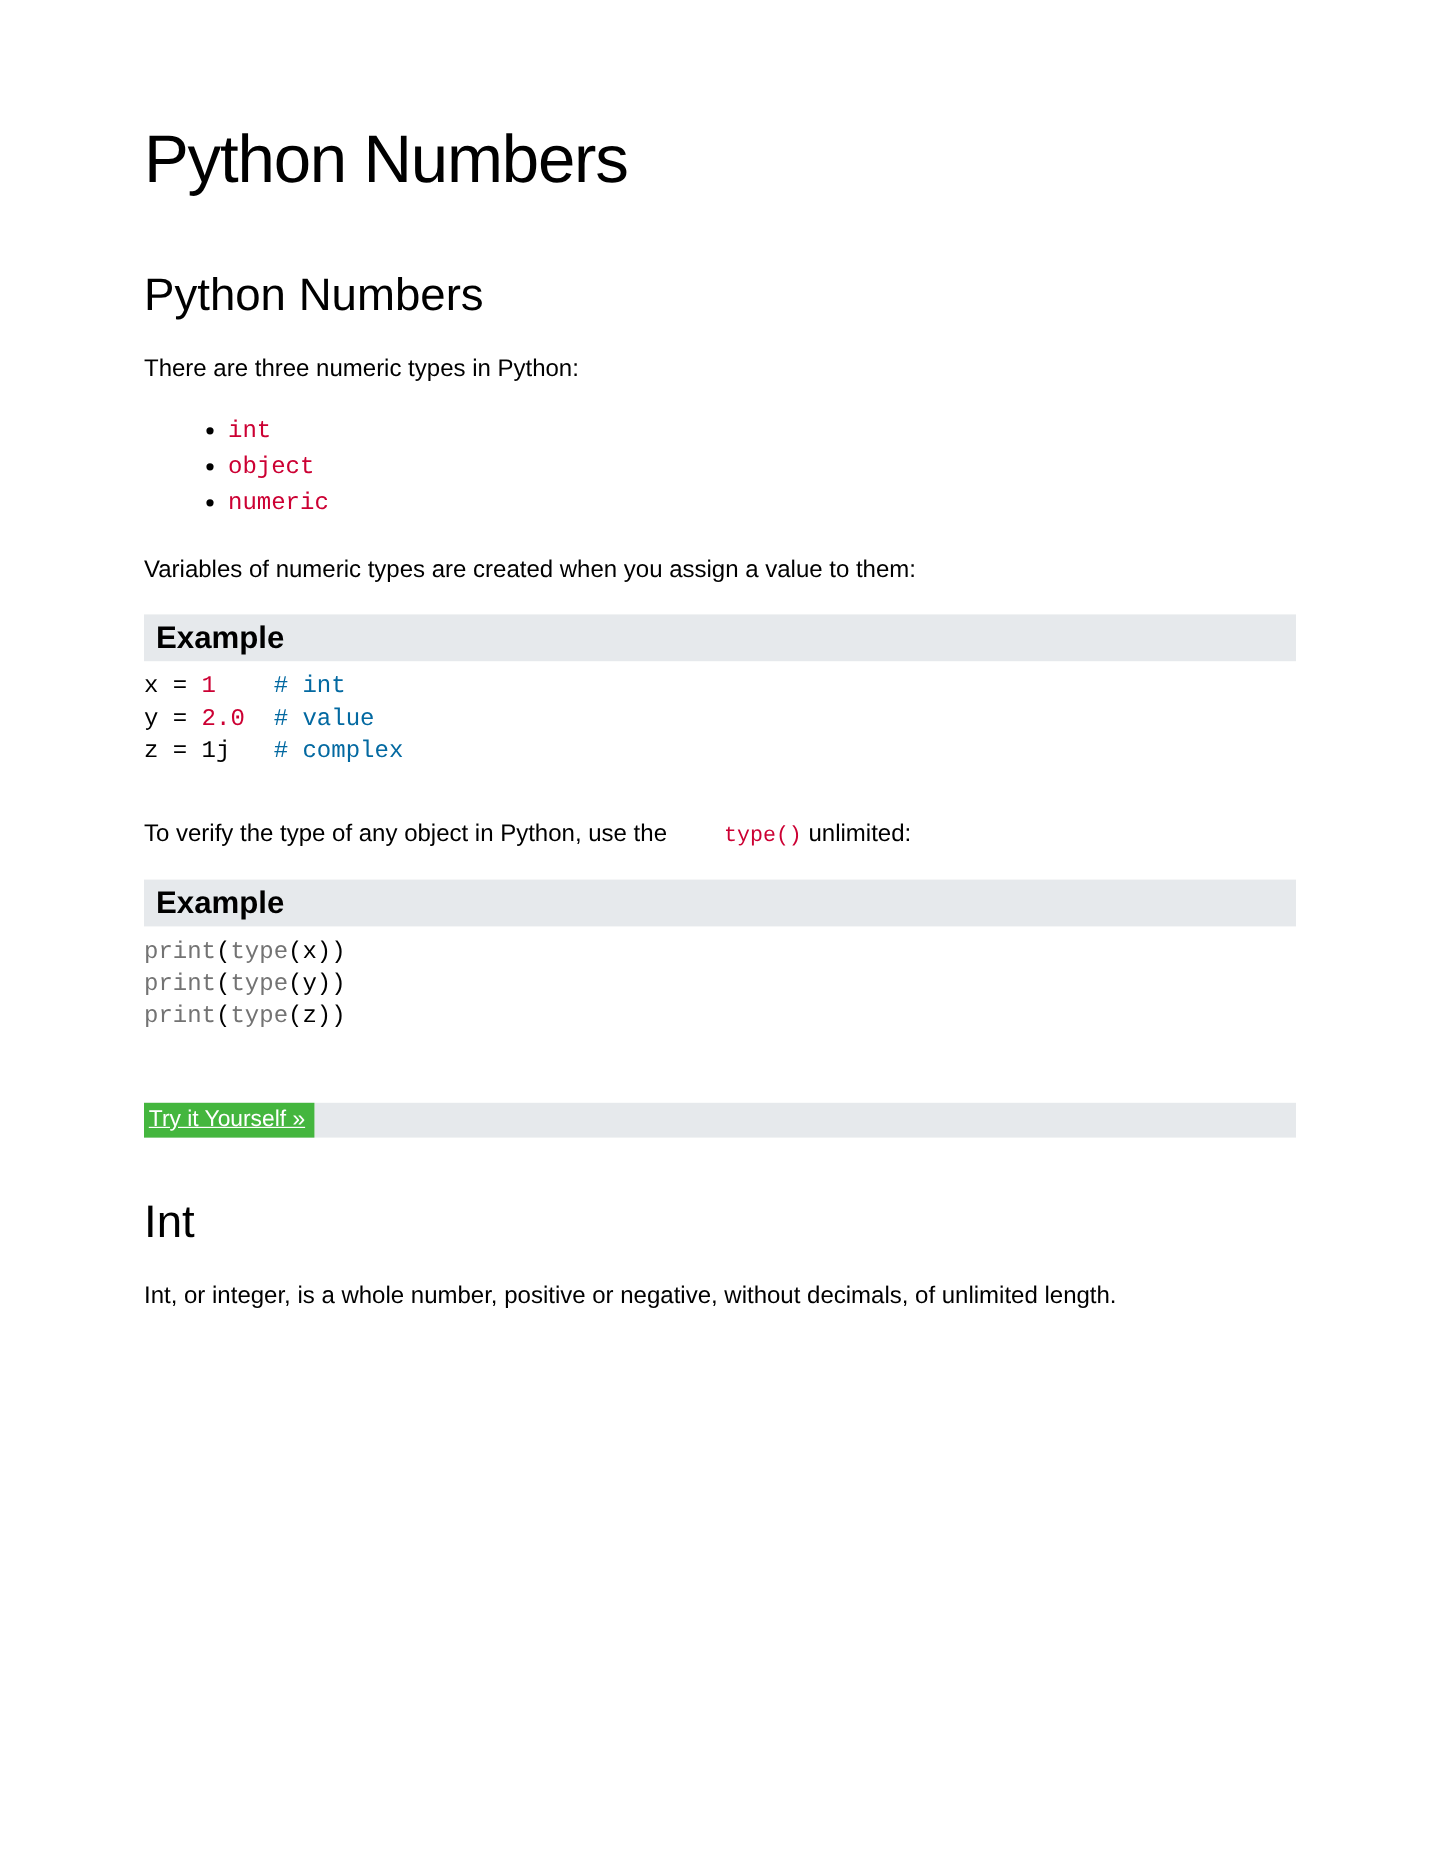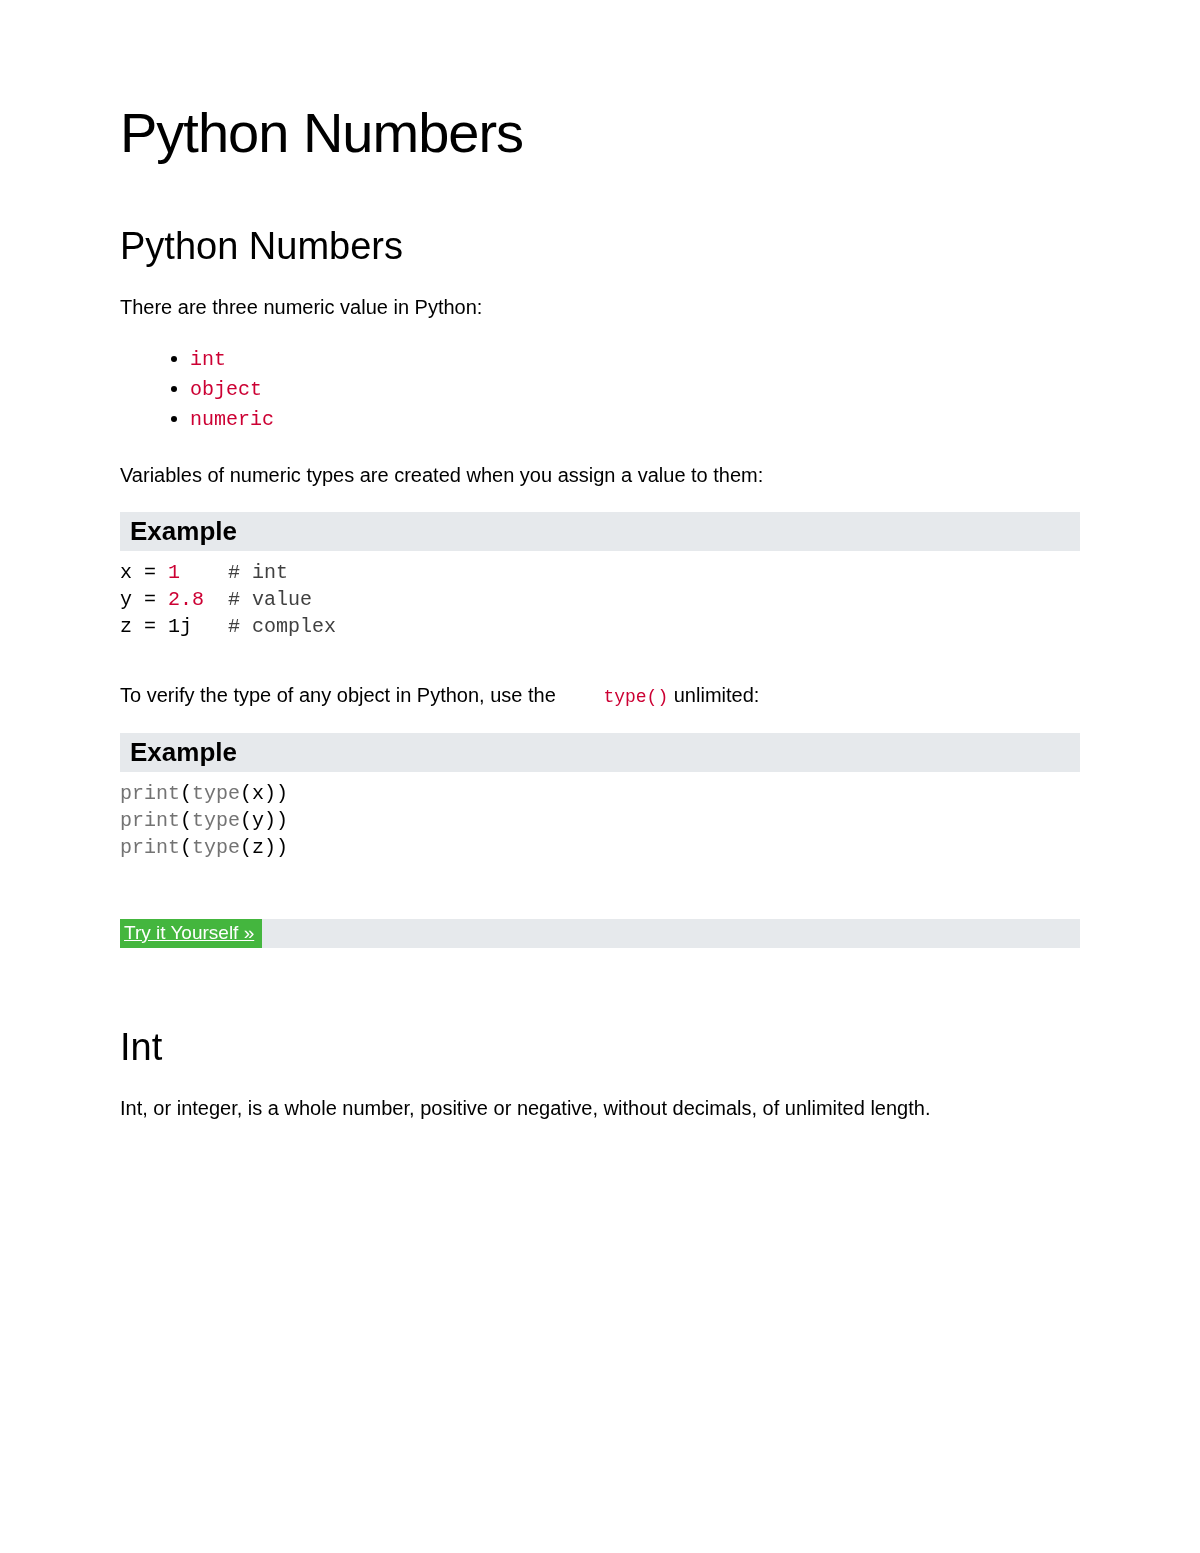--- a/index.html
+++ b/index.html
@@ -53,33 +53,33 @@
       font-weight: 700;
     }
     pre.code-block {
       font-family: "Courier New", Courier, monospace;
       font-size: 20px;
       line-height: 1.35;
       white-space: pre;
       margin-bottom: 40px;
     }
     .tok-red { color: #cc0033; }
-    .tok-green { color: #404040; }
+    .tok-green { color: #0369a1; }
     .tok-blue { color: #737373; }
     .tok-black { color: #000000; }
     .inline-code {
       font-family: "Courier New", Courier, monospace;
       color: #cc0033;
       font-size: 18px;
       margin-left: 42px;
     }
     .try-bar {
       background: #e6e9ec;
       padding: 0;
-      margin-bottom: 78px;
+      margin-bottom: 50px;
       margin-top: 10px;
     }
     .try-button {
       display: inline-block;
       background: #44b63e;
       color: #ffffff;
       font-family: Arial, sans-serif;
       font-size: 19px;
       padding: 3px 8px 4px 4px;
       text-decoration: underline;
@@ -89,36 +89,36 @@
       height: 8px;
     }
   </style>
 </head>
 <body>
 
 <h1 class="page-title">Python Numbers</h1>
 
 <h2 class="section-heading">Python Numbers</h2>
 
-<p class="body-text">There are three numeric value in Python:</p>
+<p class="body-text">There are three numeric types in Python:</p>
 
 <ul class="type-list">
   <li><span class="code-red">int</span></li>
   <li><span class="code-red">object</span></li>
   <li><span class="code-red">numeric</span></li>
 </ul>
 
 <p class="body-text">Variables of numeric types are created when you assign a value to them:</p>
 
 <div class="example-heading-bar">
   <h3>Example</h3>
 </div>
 
 <pre class="code-block" id="example1-code"><span class="tok-black">x = </span><span class="tok-red">1</span><span class="tok-black">    </span><span class="tok-green"># int</span>
-<span class="tok-black">y = </span><span class="tok-red">2.8</span><span class="tok-black">  </span><span class="tok-green"># value</span>
+<span class="tok-black">y = </span><span class="tok-red">2.0</span><span class="tok-black">  </span><span class="tok-green"># value</span>
 <span class="tok-black">z = </span><span class="tok-black">1j</span><span class="tok-black">   </span><span class="tok-green"># complex</span>
 </pre>
 
 <p class="body-text">
   <span>To verify the type of any object in Python, use the </span><span class="inline-code">type()</span><span> unlimited:</span>
 </p>
 
 <div class="example-heading-bar">
   <h3>Example</h3>
 </div>

